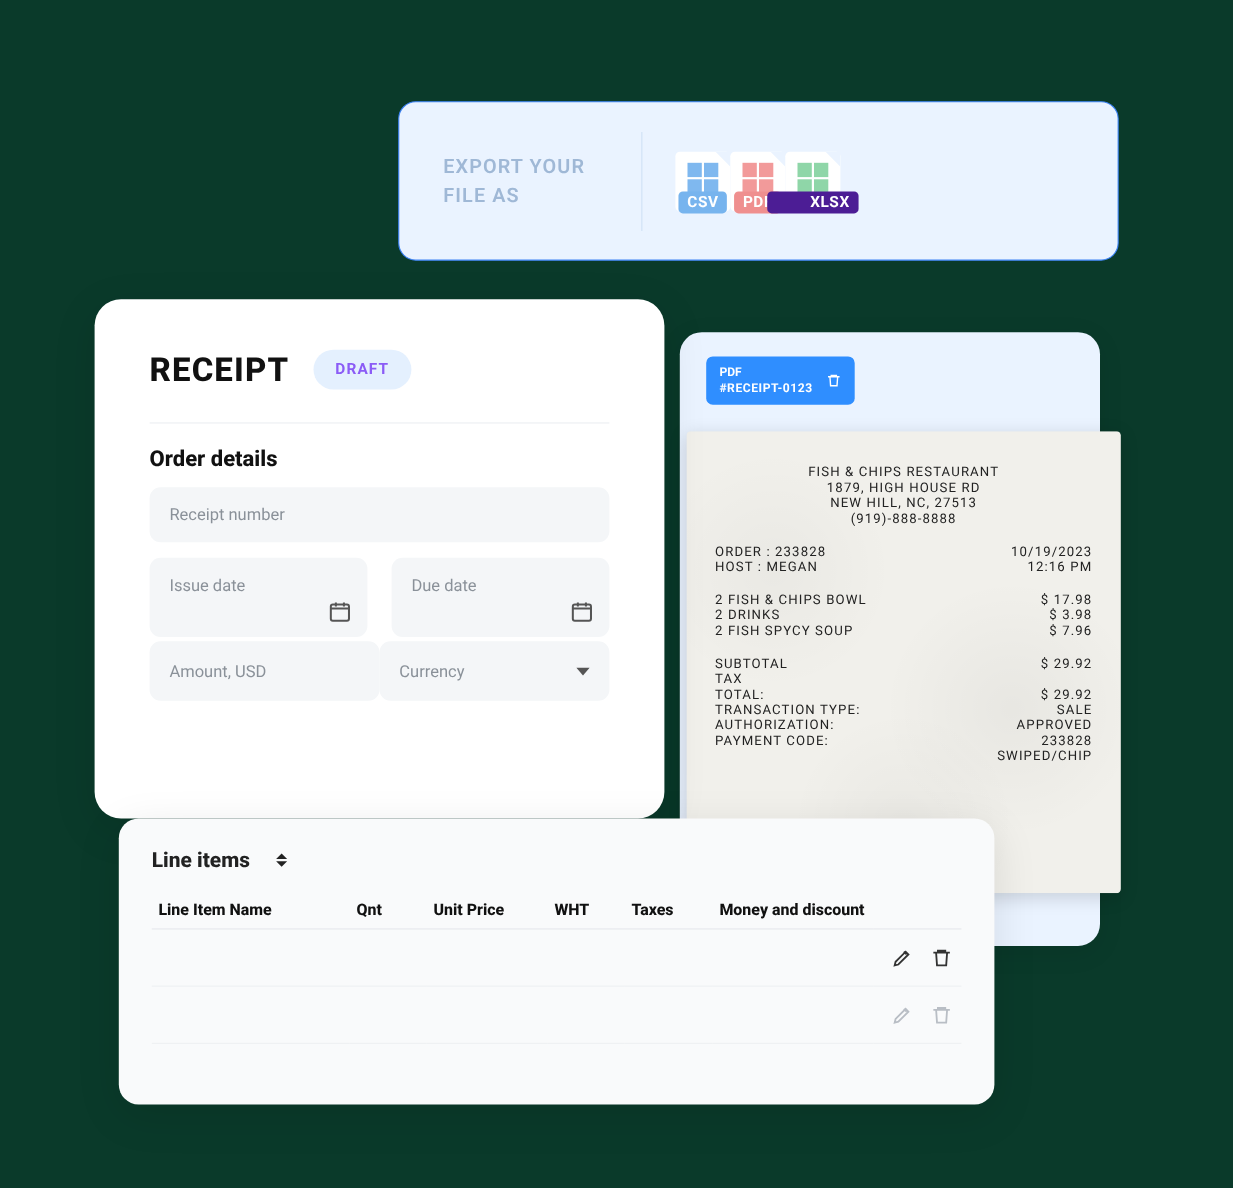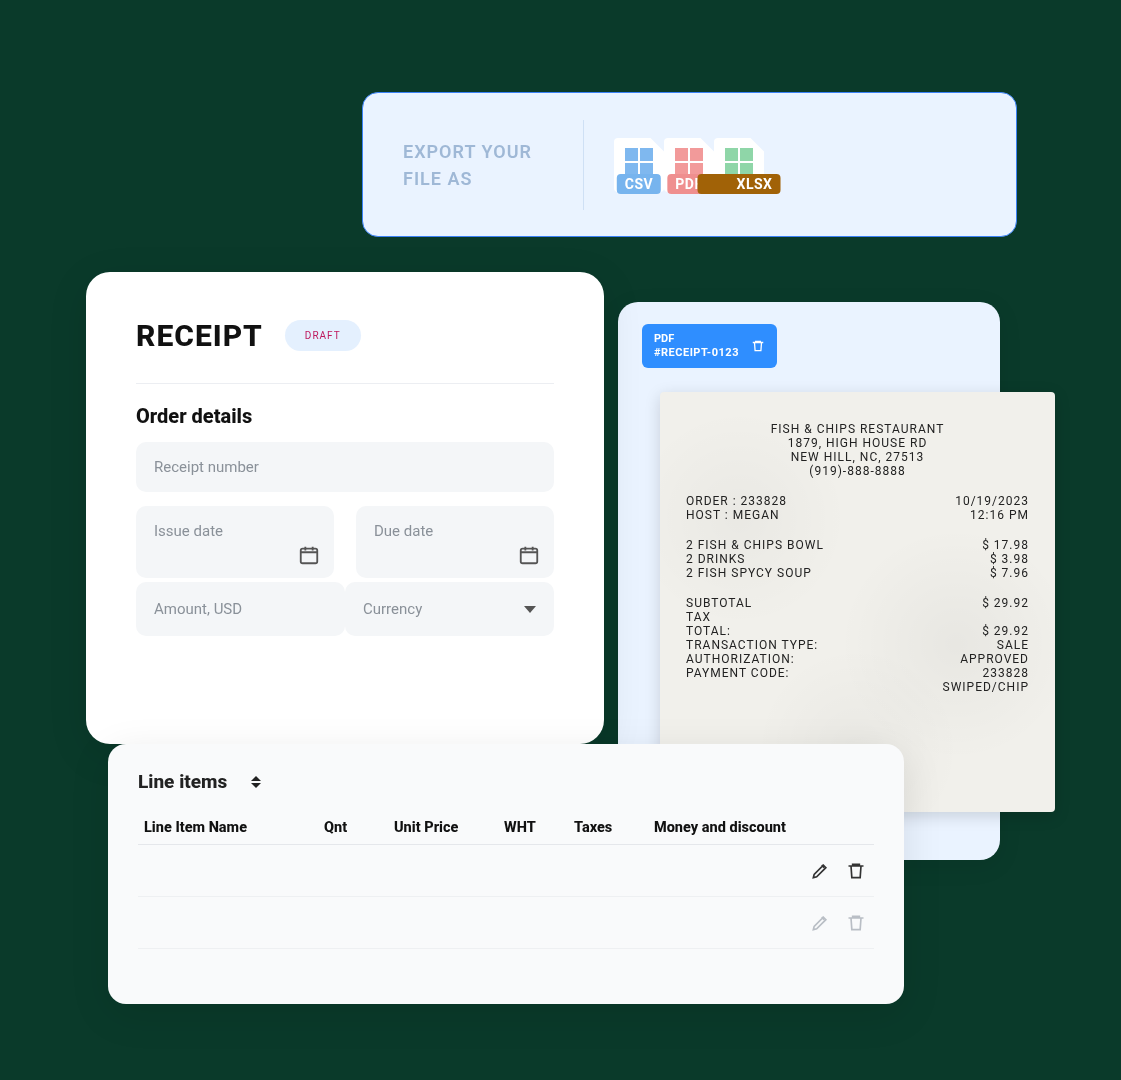--- a/index.html
+++ b/index.html
@@ -32,21 +32,21 @@
   .file-sheet { width: 50px; height: 54px; background: #ffffff; border-radius: 4px; position: relative; }
   .file-sheet::after { content: ''; position: absolute; top: 0; right: 0; width: 14px; height: 14px; background: #eaf3ff; clip-path: polygon(0 0, 100% 100%, 100% 0); }
   .file-grid { position: absolute; top: 10px; left: 11px; display: grid; grid-template-columns: 13px 13px; grid-template-rows: 13px 13px; gap: 2px; }
   .file-grid span { display:block; }
   .csv .file-grid span { background: #7fb8ef; }
   .pdf .file-grid span { background: #f29a9a; }
   .xlsx .file-grid span { background: #8fd6a8; }
   .file-tag { position:absolute; bottom:-2px; left:50%; transform:translateX(-50%); font-size:14px; font-weight:700; padding:2px 8px; border-radius:4px; color:#fff; letter-spacing:0.5px;}
   .csv .file-tag { background:#77b4ee; }
   .pdf .file-tag { background:#ef8f8f; }
-  .xlsx .file-tag { background:#a16207;padding-left:39px; }
+  .xlsx .file-tag { background:#4c1d95;padding-left:39px; }
 
   
   .preview-panel {
     position: absolute;
     top: 302px; left: 618px;
     width: 382px; height: 558px;
     background: #eaf3ff;
     border-radius: 20px;
     box-shadow: 0 6px 24px rgba(0,0,0,0.08);
     padding: 22px 24px;
@@ -56,21 +56,21 @@
     background: #2f8eff; color: #fff; border-radius: 6px;
     padding: 8px 12px; gap: 12px;
   }
   .pdf-chip-text { display:flex; flex-direction:column; line-height:1.25;}
   .pdf-chip-text .t1 { font-size: 11px; font-weight: 700; }
   .pdf-chip-text .t2 { font-size: 11px; font-weight: 700; letter-spacing:0.5px;}
   .trash-icon-sm { width: 14px; height: 16px; }
 
   .receipt-paper {
     position: absolute;
-    top: 392px; left: 660px;
+    top: 392px; left: 624px;
     width: 395px; height: 420px;
     background: #f1f0eb;
     border-radius: 4px;
     box-shadow: 0 4px 16px rgba(0,0,0,0.15);
     padding: 30px 26px 20px;
     font-family: 'Courier New', monospace;
     font-size: 12px;
     color: #222;
     background-image: radial-gradient(circle at 20% 30%, rgba(0,0,0,0.03) 0%, transparent 25%),
                       radial-gradient(circle at 75% 60%, rgba(0,0,0,0.04) 0%, transparent 30%),
@@ -86,21 +86,21 @@
     position: absolute;
     top: 272px; left: 86px;
     width: 518px; height: 472px;
     background: #ffffff;
     border-radius: 24px;
     box-shadow: 0 10px 40px rgba(0,0,0,0.10);
     padding: 46px 50px 30px;
   }
   .card-header { display: flex; align-items: center; gap: 22px; }
   .card-title { font-size: 30px; font-weight: 800; letter-spacing: 1px; color: #111; }
-  .draft-badge { background: #e4f0fe; color: #be185d; font-size: 10px; font-weight: 400; letter-spacing: 1px; padding: 10px 20px; border-radius: 999px; }
+  .draft-badge { background: #e4f0fe; color: #8b5cf6; font-size: 14px; font-weight: 700; letter-spacing: 1px; padding: 10px 20px; border-radius: 999px; }
   .hr { height: 1px; background: #eceef2; margin: 30px 0 20px; }
   .section-title { font-size: 20px; font-weight: 800; color: #111; margin-bottom: 14px; }
   .field { background: #f4f6f8; border-radius: 10px; padding: 16px 18px; color: #8a9199; font-size: 15px; display:flex; align-items:flex-start; justify-content:space-between; }
   .field-full { width: 100%; }
   .field-row { display: flex; gap: 22px; margin-top: 14px; }
   .field-half { flex: 1; height: 72px; position: relative; }
   .field-half .label { color:#8a9199; font-size:15px; }
   .cal-icon { position:absolute; right:14px; bottom:12px; width:22px; height:22px; color:#555; }
   .money-row { display: flex; margin-top: 4px; }
   .money-row .field { flex:1; height:54px; align-items:center;}

